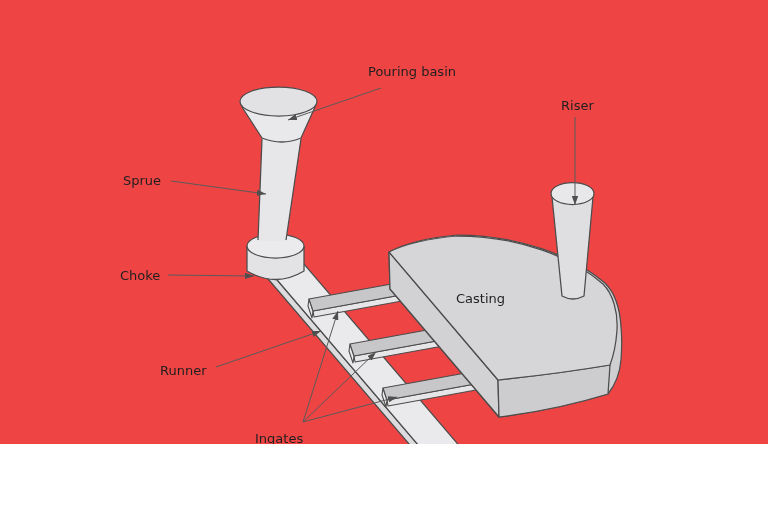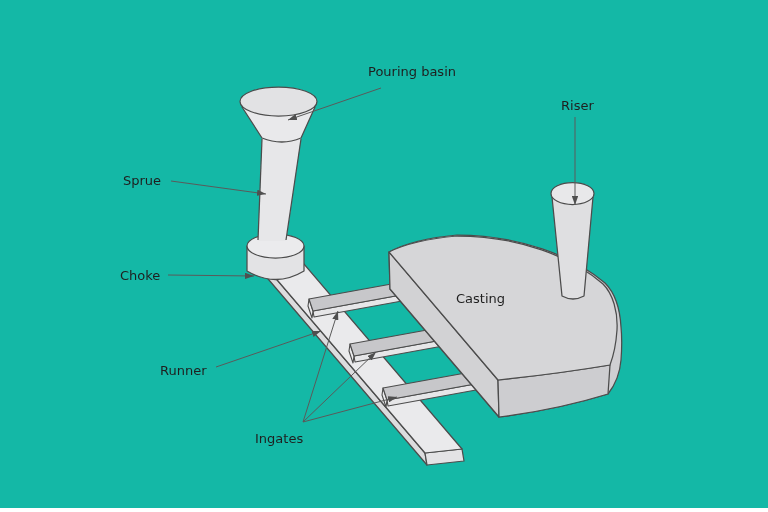--- a/index.html
+++ b/index.html
@@ -1,16 +1,16 @@
 <!DOCTYPE html>
 <html><head>
 <meta charset="utf-8">
 <style>
   html,body{margin:0;padding:0;background:#ffffff;}
-  .canvas{position:relative;width:768px;height:508px;background:#14b8a6;overflow:hidden;}
+  .canvas{position:relative;width:768px;height:444px;background:#ef4444;overflow:hidden;}
   svg{position:absolute;left:0;top:0;}
   .outline{stroke:#4c4c4c;stroke-width:1.25;stroke-linejoin:round;}
   .outline-thin{stroke:#4c4c4c;stroke-width:1.1;stroke-linejoin:round;}
   .leader{stroke:#5a5a5a;stroke-width:1;fill:none;}
   .lbl{font-family:"DejaVu Sans","Liberation Sans",sans-serif;font-size:13px;fill:#1f1f1f;}
 </style>
 </head>
 <body>
 
 <div class="canvas">

